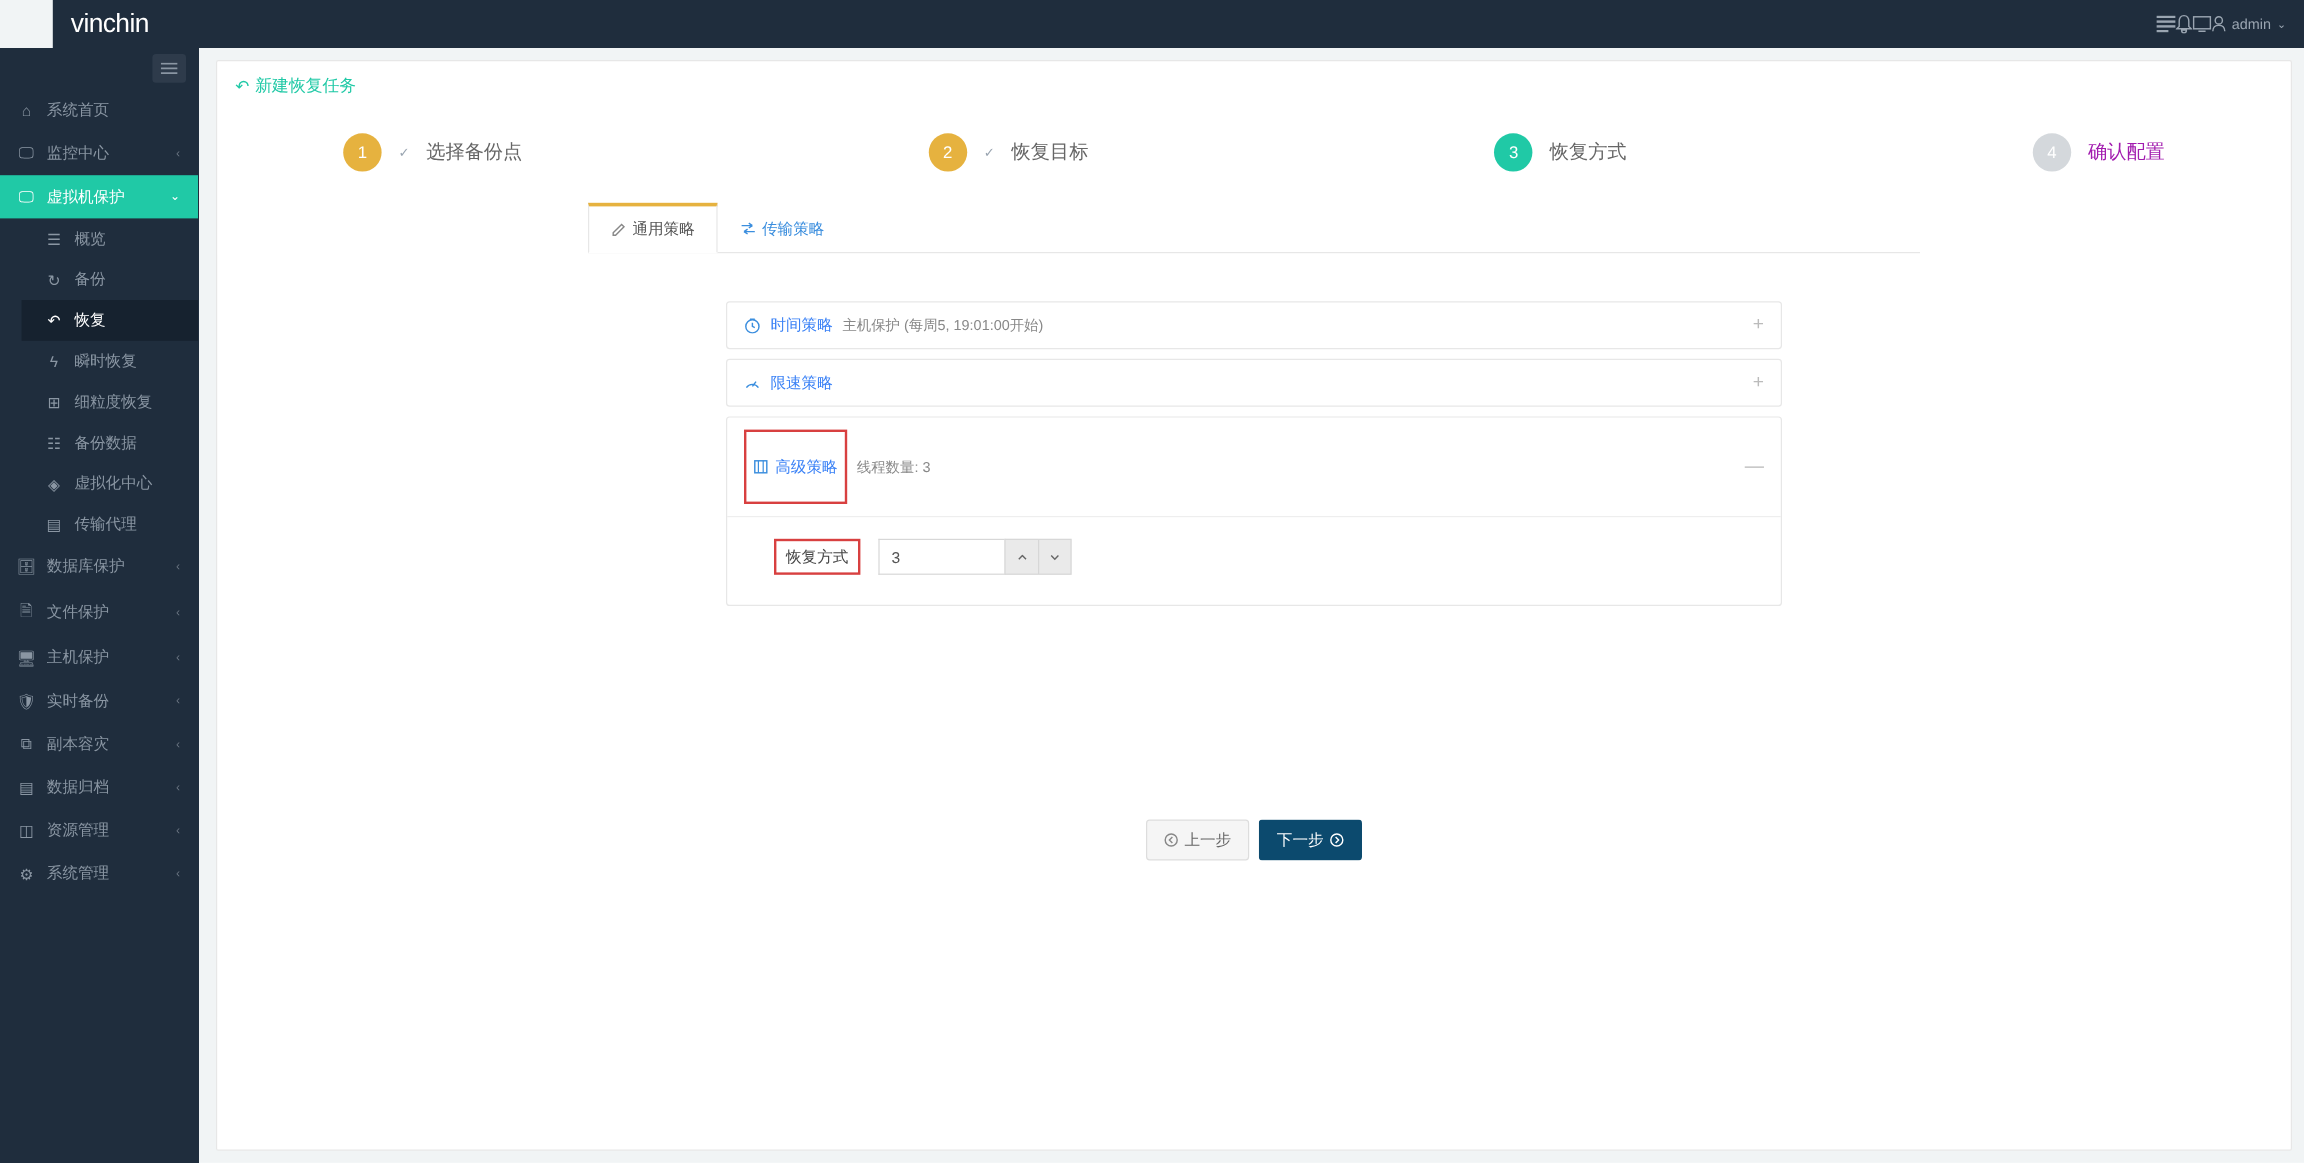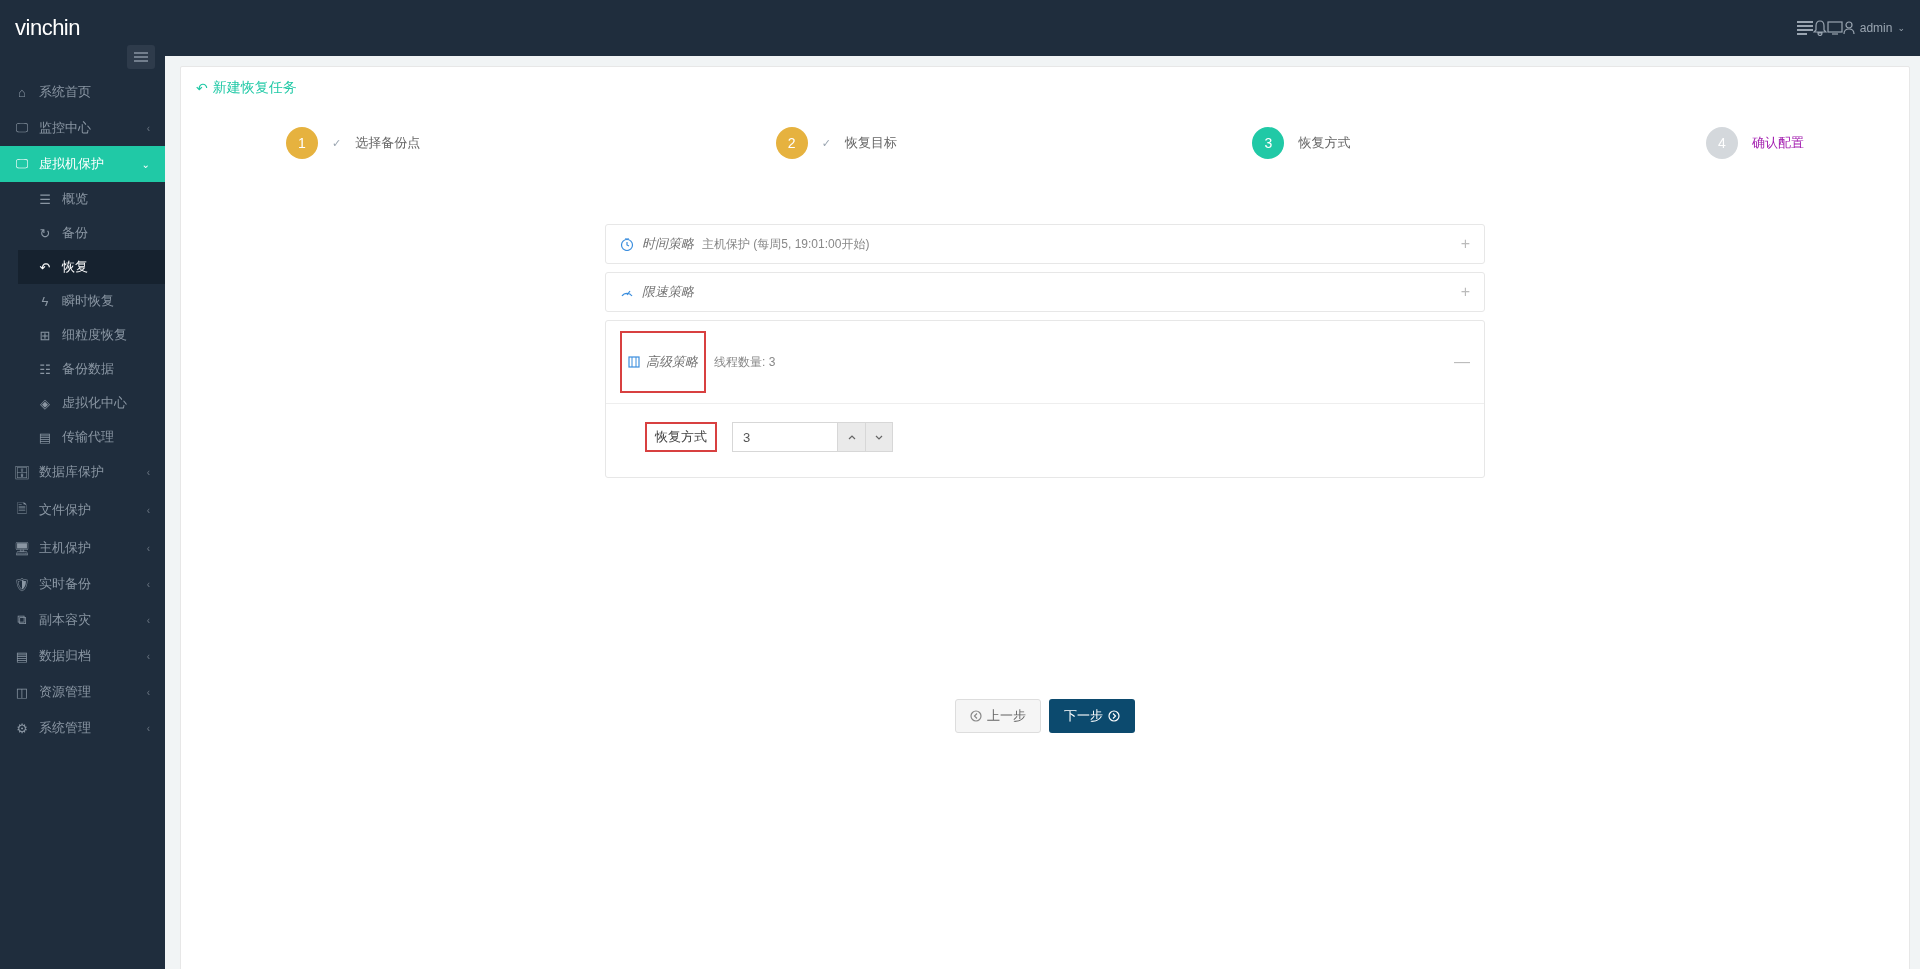--- a/index.html
+++ b/index.html
@@ -1,19 +1,19 @@
 <!DOCTYPE html>
 <html><head>
   <meta charset="utf-8">
   <style>
     * { box-sizing: border-box; margin: 0; padding: 0; }
     body { font-family: "Microsoft YaHei", Arial, sans-serif; font-size: 13px; color: #333; background: #f1f4f5; overflow: hidden; }
     
     
-    .header { height: 56px; background: #1f2d3d; display: flex; align-items: center; justify-content: space-between; padding: 0 15px; }
+    .header { height: 40px; background: #1f2d3d; display: flex; align-items: center; justify-content: space-between; padding: 0 15px; margin-left: 44px; }
     .logo { display: flex; align-items: center; }
     .logo-text { color: #fff; font-size: 22px; font-weight: 300; letter-spacing: -0.5px; }
     .logo-text .vin { color: #fff; font-weight: 300; }
     .logo-text .chin { color: #fff; font-weight: 500; }
     .header-right { display: flex; align-items: center; color: #9aa5b1; }
     .header-icon { cursor: pointer; display: inline-flex; align-items: center; }
     .user-menu { display: flex; align-items: center; gap: 5px; cursor: pointer; color: #9aa5b1; font-size: 12px; }
     
     
     .sidebar { position: fixed; top: 40px; left: 0; width: 165px; bottom: 0; background: #1f2d3d; overflow-y: auto; }
@@ -35,36 +35,36 @@
     .page-title { color: #20c9a6; font-size: 14px; display: flex; align-items: center; gap: 5px; padding-bottom: 12px; }
     
     
     .steps { display: flex; justify-content: space-between; padding: 18px 90px 25px 90px; }
     .step { display: flex; align-items: center; gap: 14px; }
     .step-number { width: 32px; height: 32px; border-radius: 50%; display: flex; align-items: center; justify-content: center; color: #fff; font-size: 14px; }
     .step-number.done { background: #e6b23f; }
     .step-number.current { background: #20c9a6; }
     .step-number.pending { background: #d4d8dc; }
     .step-check { color: #9aa5b1; font-size: 11px; }
-    .step-label { color: #666; font-size: 13px; }
+    .step-label { color: #666; font-size: 16px; }
     .step-label.pending { color: #a21caf; }
     
     
     .content-wrap { flex: 1; display: flex; flex-direction: column; align-items: center; }
     .content-box { width: 1110px; min-height: 500px; }
     .tabs { display: flex; border-bottom: 1px solid #e7e7e7; }
     .tab { padding: 10px 18px; cursor: pointer; color: #3B8EDE; font-size: 13px; display: flex; align-items: center; gap: 5px; border: 1px solid transparent; border-bottom: none; position: relative; top: 1px; }
     .tab.active { border: 1px solid #e7e7e7; border-top: 3px solid #e6b23f; border-bottom: 1px solid #fff; color: #555; background: #fff; }
     .tab-content { padding: 40px 115px; }
     
     
     .accordion-item { border: 1px solid #e7e7e7; border-radius: 3px; margin-bottom: 8px; }
     .accordion-header { display: flex; align-items: center; justify-content: space-between; padding: 10px 14px; cursor: pointer; }
     .acc-left { display: flex; align-items: center; gap: 8px; }
-    .acc-title { color: #737373; font-size: 13px; font-style: italic; }
+    .acc-title { color: #3b82f6; font-size: 13px; }
     .acc-title.highlighted { border: 2px solid #d84040; padding: 20px 6px; }
     .acc-subtitle { color: #888; font-size: 12px; }
     .acc-toggle { color: #bbb; font-size: 16px; font-weight: 300; }
     .acc-icon { color: #3B8EDE; display: inline-flex; }
     .accordion-body { padding: 18px 14px 25px 14px; border-top: 1px solid #eee; }
     .form-row { display: flex; align-items: center; gap: 15px; padding-left: 25px; }
     .form-label { color: #444; font-size: 13px; }
     .form-label.highlighted { border: 2px solid #d84040; padding: 4px 8px; }
     .spinner { display: flex; align-items: center; }
     .spinner-input { width: 105px; height: 30px; border: 1px solid #d7d7d7; border-right: none; padding: 0 10px; font-size: 13px; color: #555; outline: none; }
@@ -283,20 +283,38 @@
         <span class="step-label">恢复方式</span>
       </div>
       <div class="step">
         <div class="step-number pending">4</div>
         <span class="step-label pending">确认配置</span>
       </div>
     </div>
 
     <div class="content-wrap">
       <div class="content-box">
+        <div class="tabs">
+          <div class="tab active">
+            <span style="color:#888;">
+              <svg width="13" height="13" viewBox="0 0 13 13">
+                  <path d="M2 9 L9 2 L11 4 L4 11 L2 11 Z" stroke="#888" stroke-width="1.2" fill="none"></path>
+                </svg>
+            </span>
+            <span>通用策略</span>
+          </div>
+          <div class="tab">
+            <span>
+              <svg width="13" height="11" viewBox="0 0 13 11">
+                  <path d="M1 3 L10 3 M10 3 L7 1 M10 3 L7 5 M12 8 L3 8 M3 8 L6 6 M3 8 L6 10" stroke="#3B8EDE" stroke-width="1.2" fill="none"></path>
+                </svg>
+            </span>
+            <span>传输策略</span>
+          </div>
+        </div>
         <div class="tab-content">
 
           <div class="accordion-item">
             <div class="accordion-header">
               <div class="acc-left">
                 <span class="acc-icon">
                   <svg width="14" height="14" viewBox="0 0 14 14">
                       <circle cx="7" cy="8" r="5.5" stroke="#3B8EDE" stroke-width="1.2" fill="none"></circle>
                       <path d="M7 5 L7 8 L9 9" stroke="#3B8EDE" stroke-width="1.2" fill="none"></path>
                       <path d="M5 2 L9 2" stroke="#3B8EDE" stroke-width="1.2"></path>

